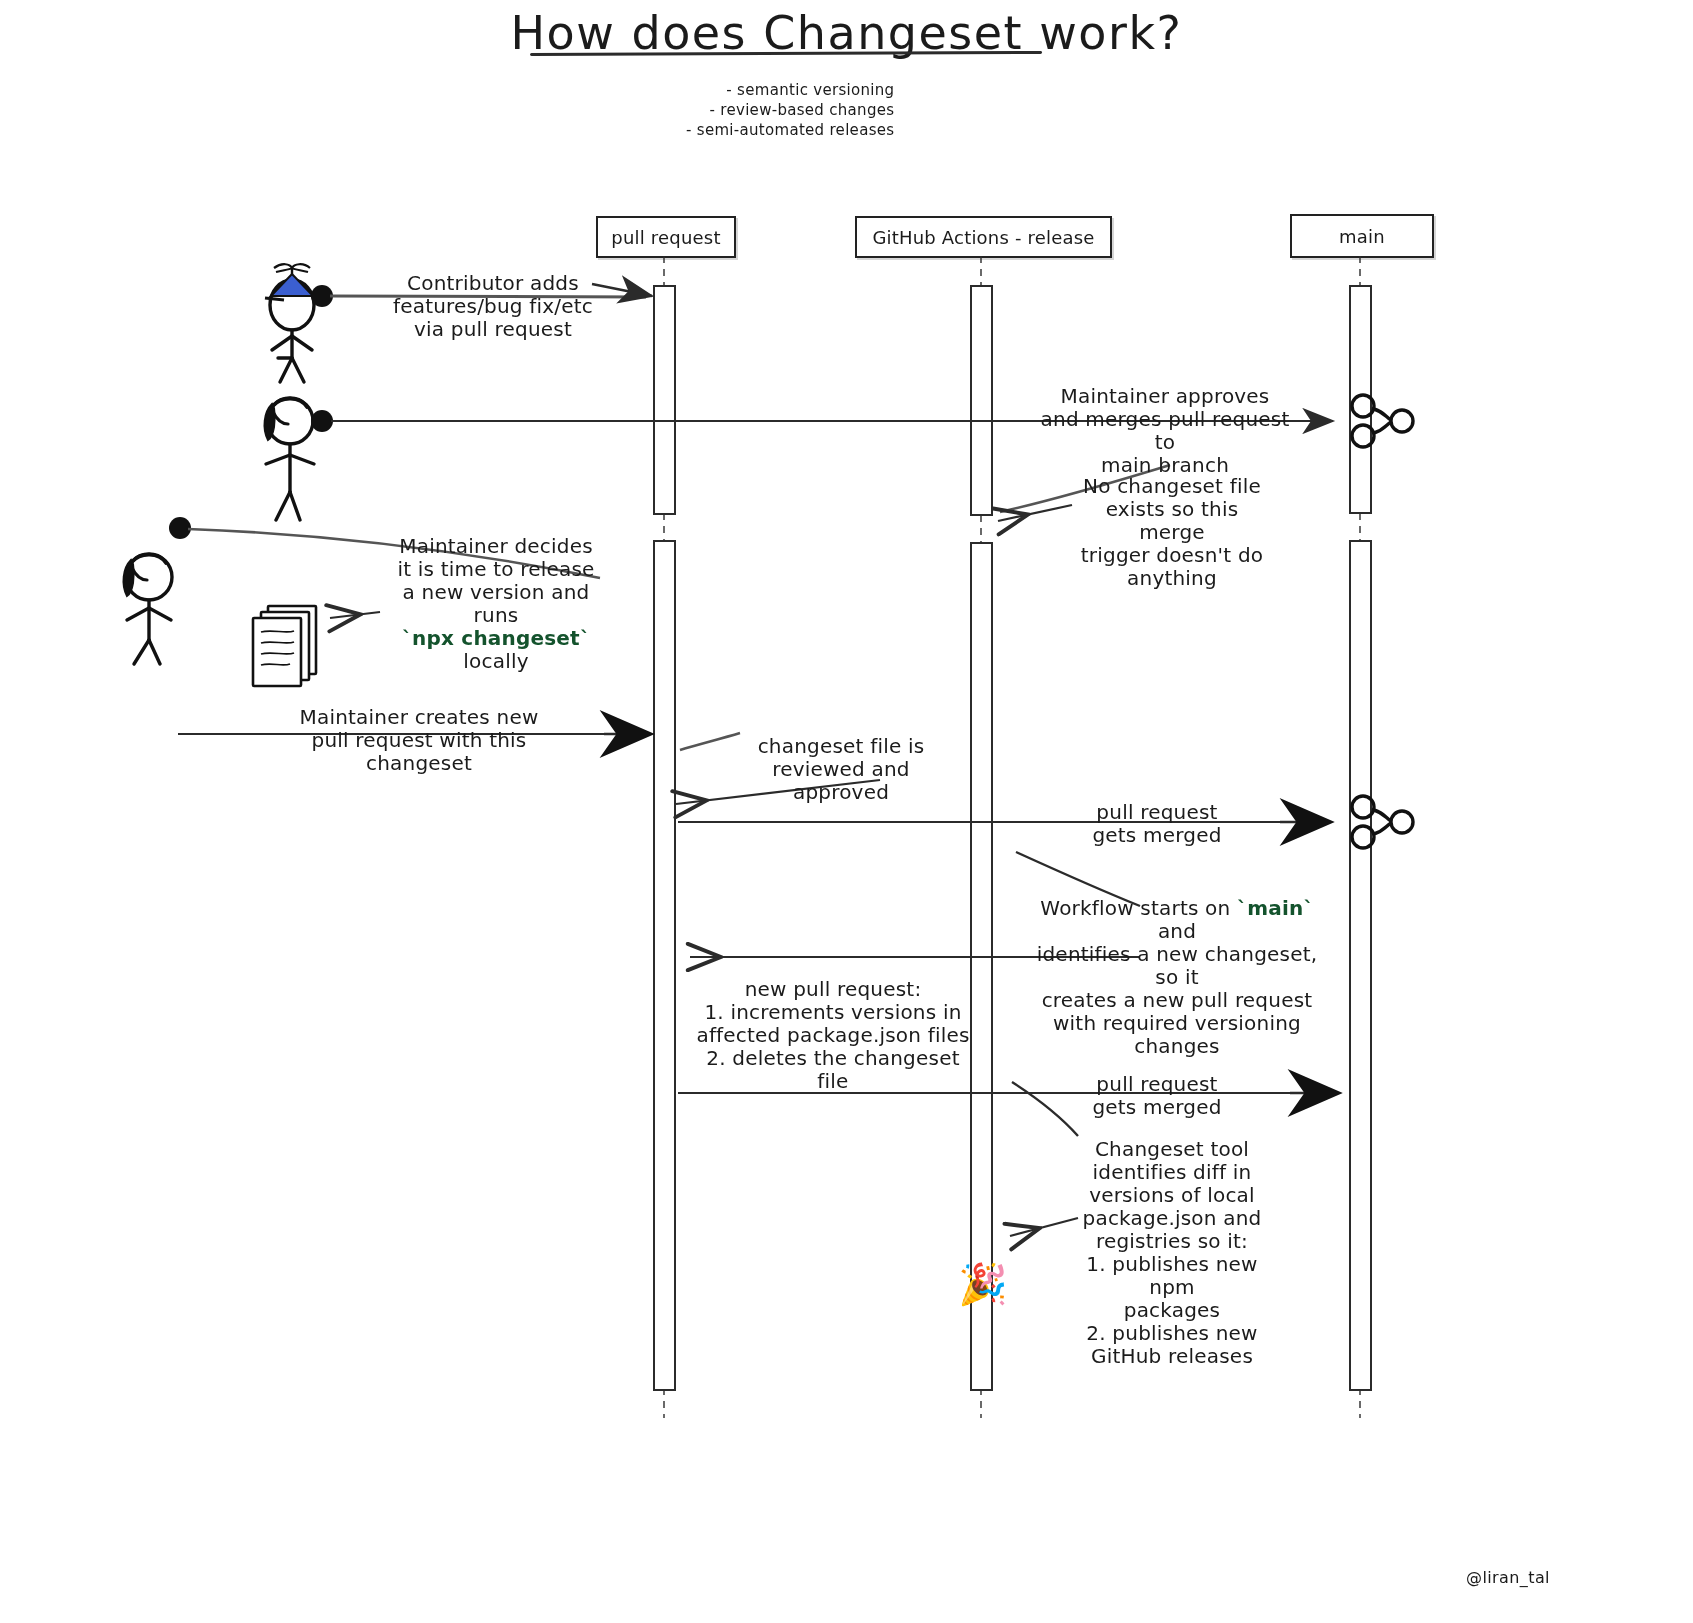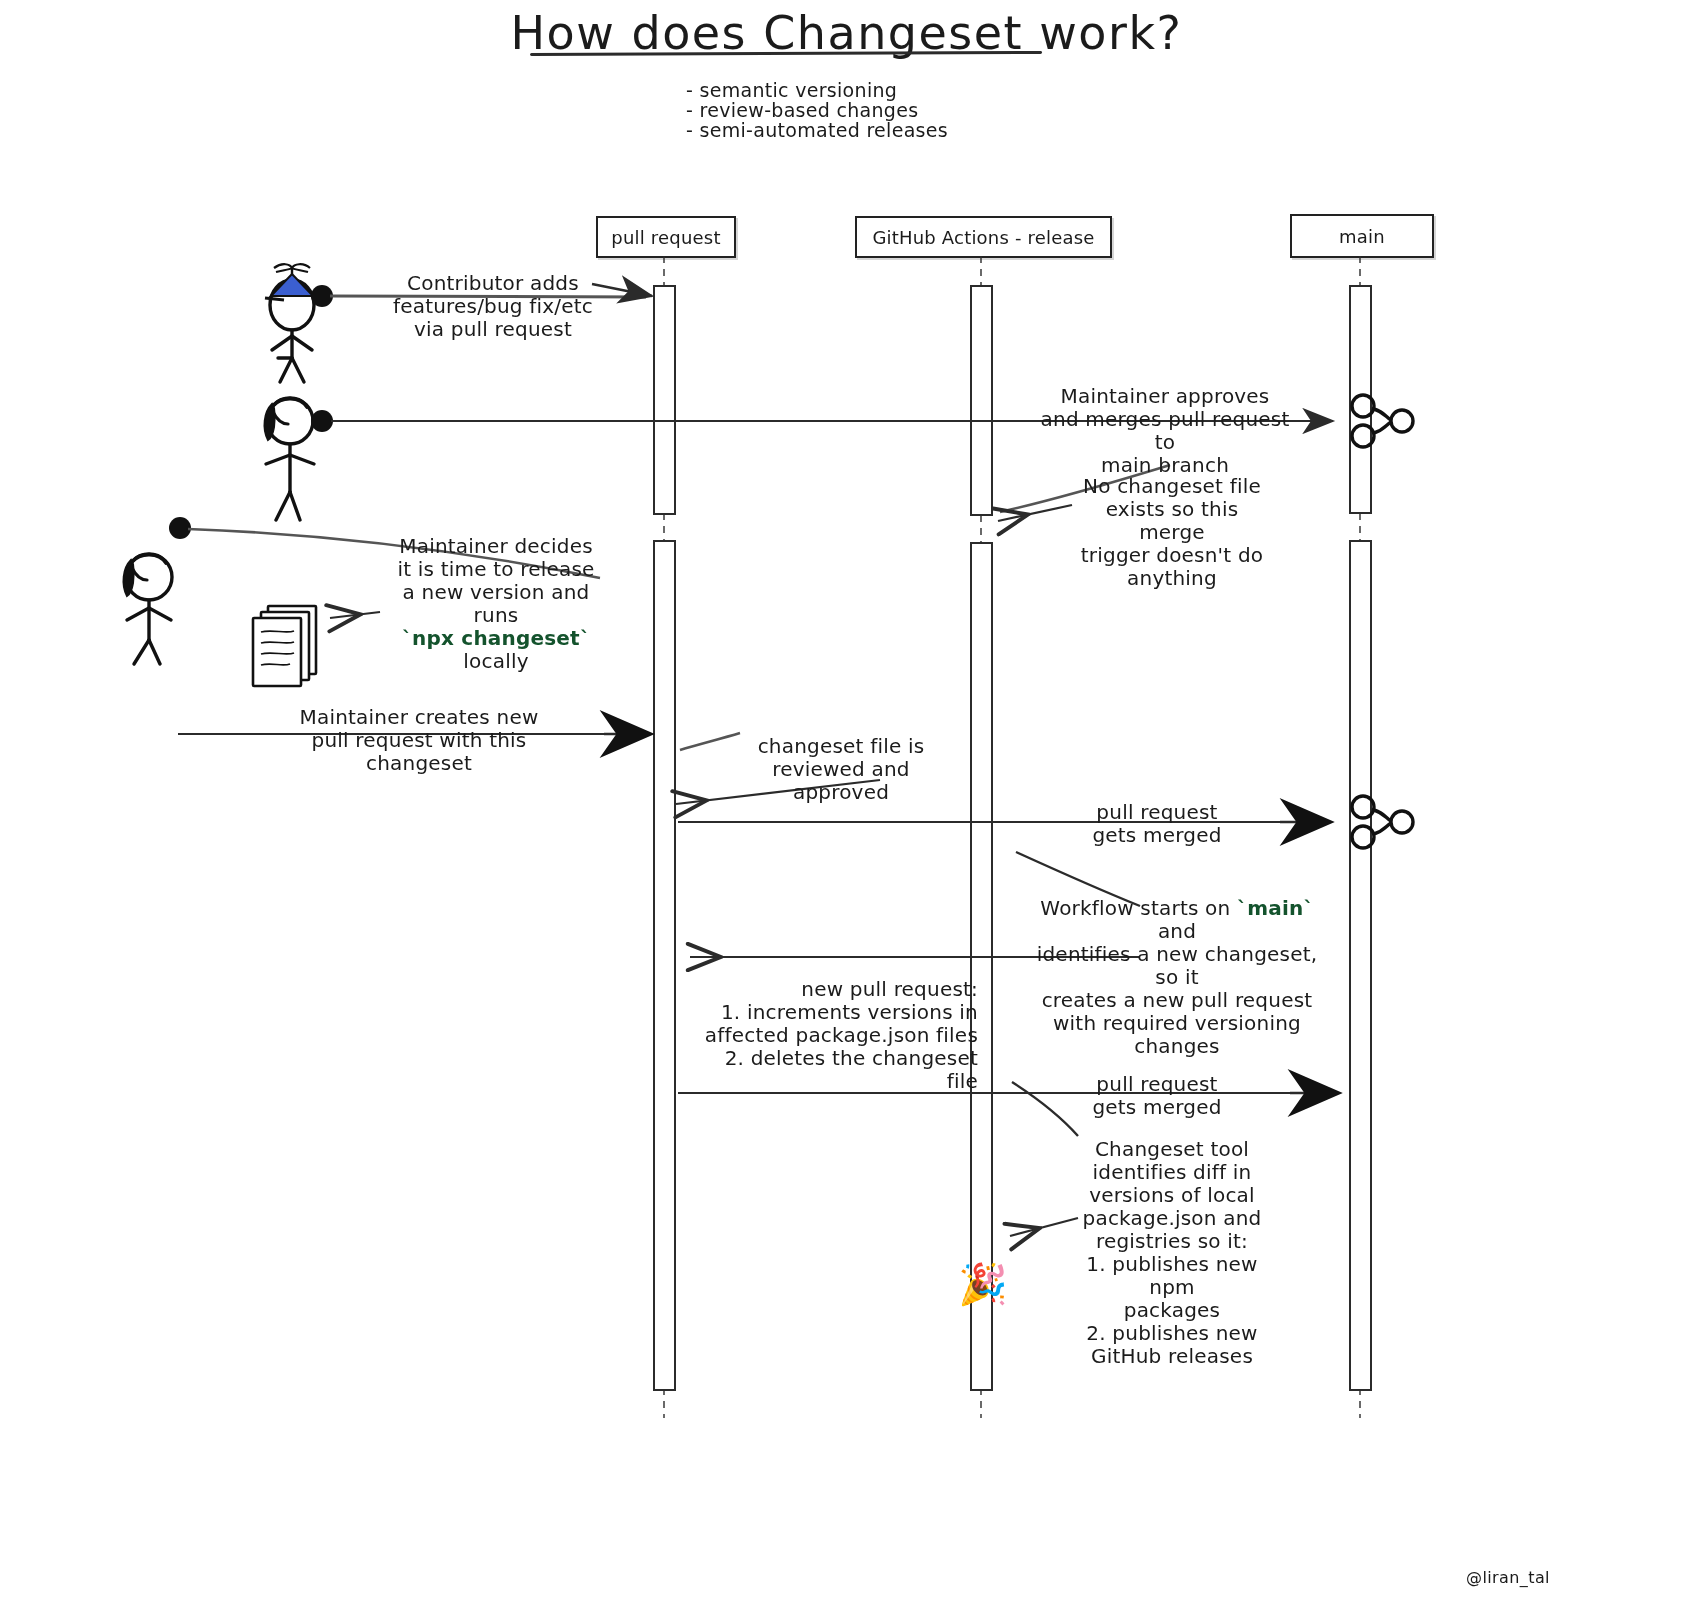--- a/index.html
+++ b/index.html
@@ -13,38 +13,38 @@
   svg.layer{position:absolute;left:0;top:0;width:1693px;height:1623px;pointer-events:none;}
 
   
   #title{
     position:absolute;left:0;top:6px;width:1693px;text-align:center;
     font-size:46px;font-weight:400;letter-spacing:1.5px;
   }
   #title-rule{position:absolute;left:530px;top:52px;width:512px;height:3px;background:#2b2b2b;border-radius:2px;
     transform:rotate(-0.25deg);}
   #bullets{
-    position:absolute;left:686px;top:80px;font-size:19px;line-height:20px;letter-spacing:.3px;
+    position:absolute;left:686px;top:80px;font-size:15px;line-height:20px;letter-spacing:.3px;text-align:right;
   }
   #bullets div{white-space:nowrap;}
 
   
   .ll-box{
     position:absolute;border:2px solid #222;background:#fff;
     display:flex;align-items:center;justify-content:center;
     font-size:18px;white-space:nowrap;box-shadow:2px 2px 0 rgba(0,0,0,.16);
   }
   #box-pr{left:596px;top:216px;width:136px;height:38px;}
   #box-gha{left:855px;top:216px;width:253px;height:38px;}
   #box-main{left:1290px;top:214px;width:140px;height:40px;}
 
   
   .note{position:absolute;font-size:20px;line-height:23px;white-space:pre-line;letter-spacing:.2px;}
   .note.c{text-align:center;}
-  .note.l{text-align:right;}
+  .note.l{text-align:center;}
   .code{color:#14532d;font-weight:600;}
 
   #n-contrib{left:386px;top:272px;width:214px;}
   #n-approve{left:1038px;top:385px;width:254px;}
   #n-nochangeset{left:1072px;top:475px;width:200px;}
   #n-decides{left:388px;top:535px;width:216px;}
   #n-createspr{left:264px;top:706px;width:310px;}
   #n-reviewed{left:736px;top:735px;width:210px;}
   #n-merged1{left:1090px;top:801px;width:134px;}
   #n-workflow{left:1022px;top:897px;width:310px;text-align:center;}

